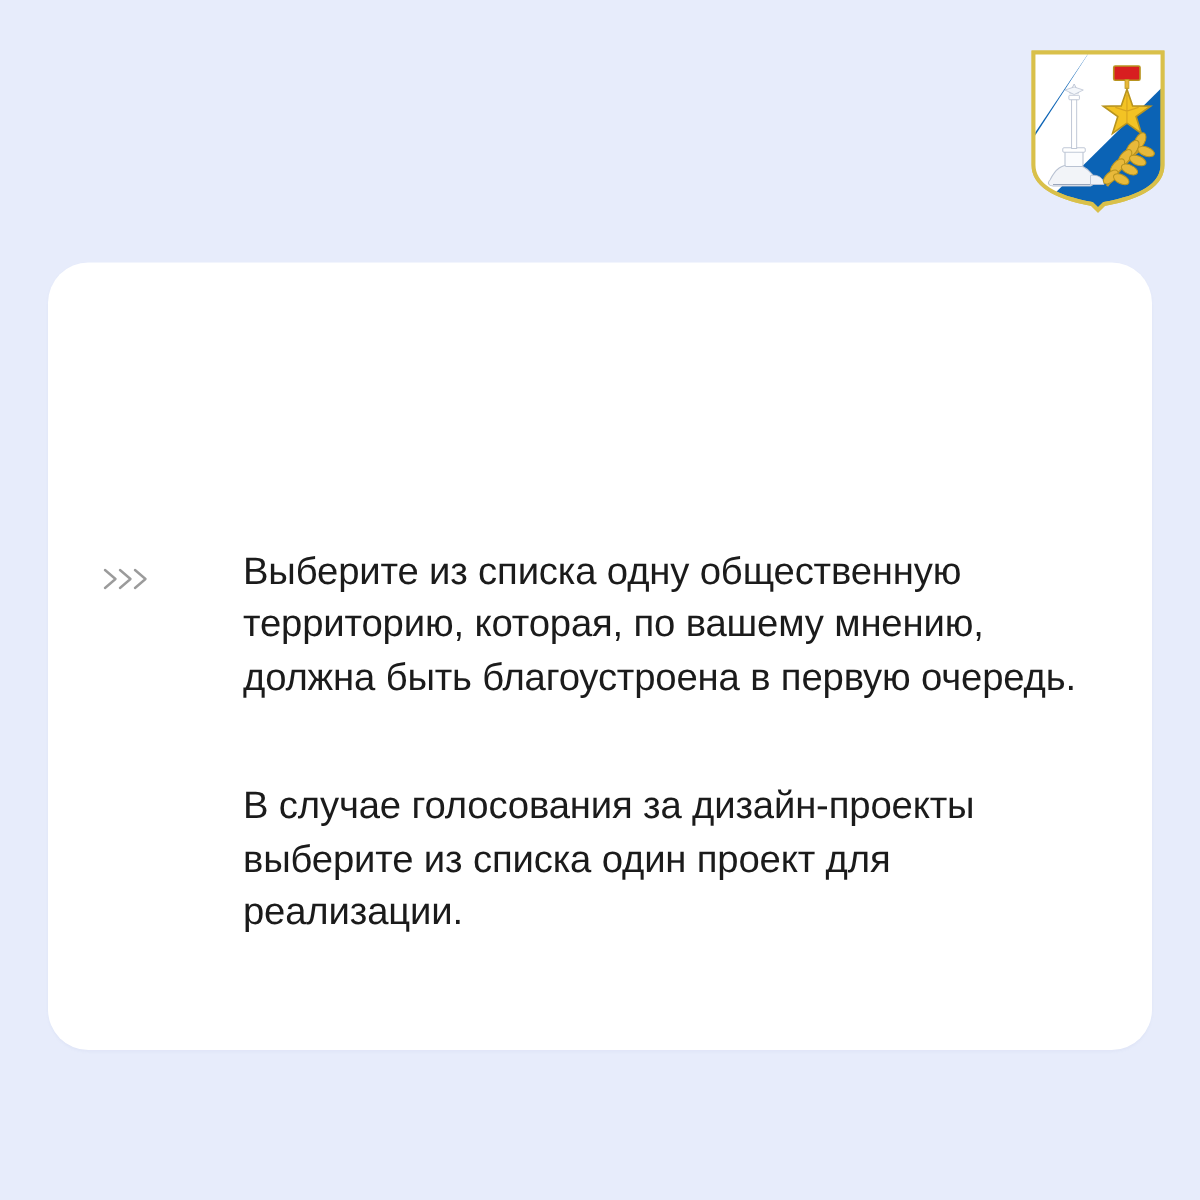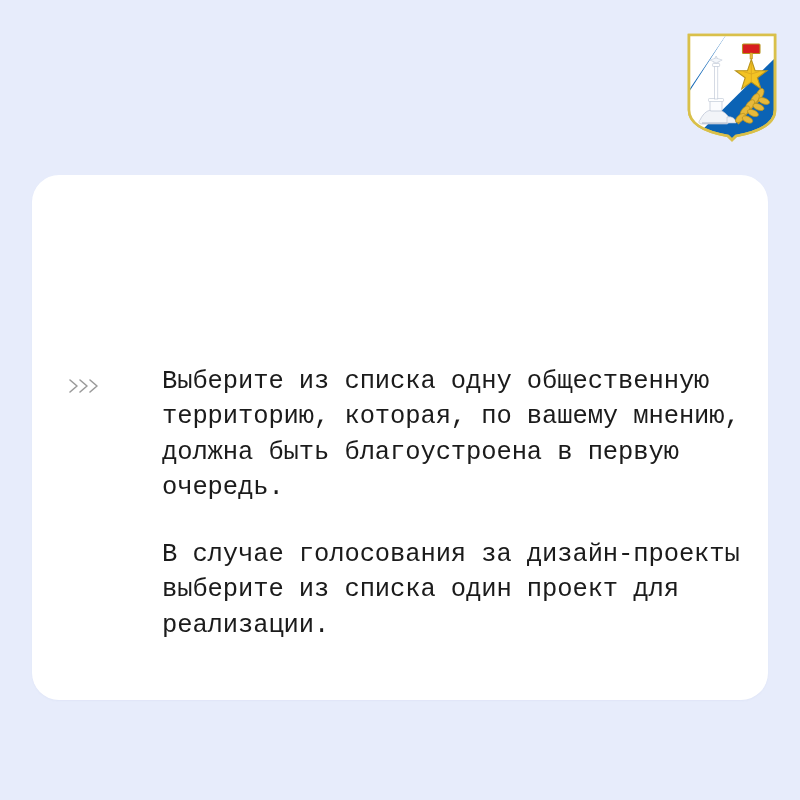--- a/index.html
+++ b/index.html
@@ -51,21 +51,20 @@
 
   
   .content {
     position: absolute;
     left: 36px;
     top: 163px;
     width: 672px;
   }
   .bullet-row {
     position: relative;
-    font-family: Liberation Mono, monospace;
   }
   .chevrons {
     position: absolute;
     left: 0px;
     top: 12px;
     width: 34px;
     height: 20px;
     color: #9b9b9b;
   }
   .chevrons svg {
@@ -78,21 +77,21 @@
   }
   .para {
     font-size: 25.5px;
     line-height: 35.5px;
     color: #1b1b1b;
     letter-spacing: -0.1px;
     white-space: pre-line;
     font-weight: 400;
   }
   .para + .para {
-    margin-top: 31px;
+    margin-top: 50px;
   }
 </style>
 </head>
 <body>
 
 <div id="page-root">
 
   <div class="emblem-wrap">
     <svg viewBox="0 0 92 110" xmlns="http://www.w3.org/2000/svg">
       <defs>

